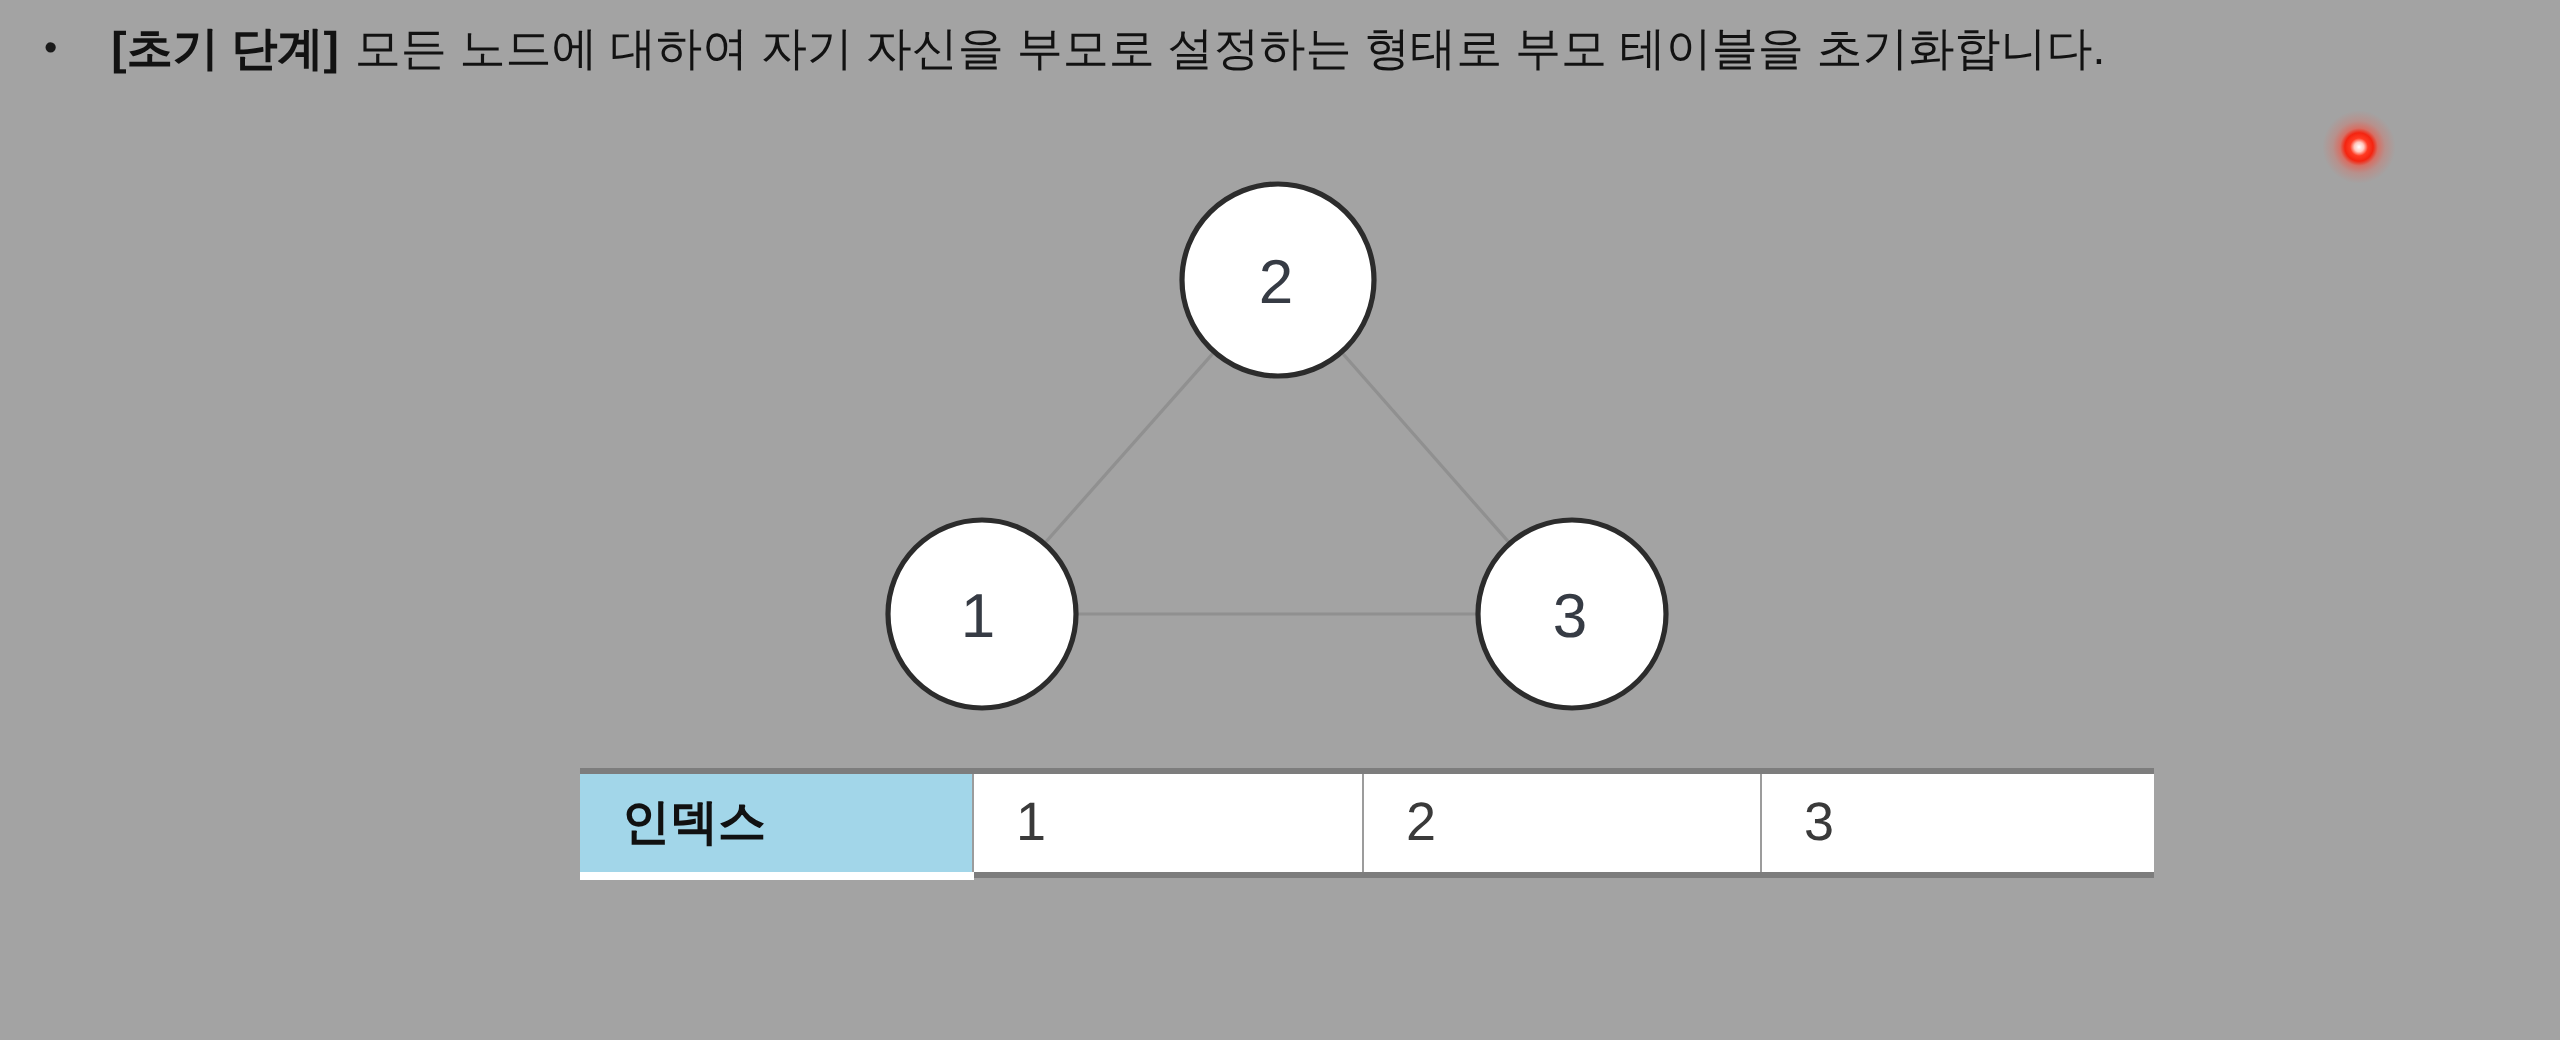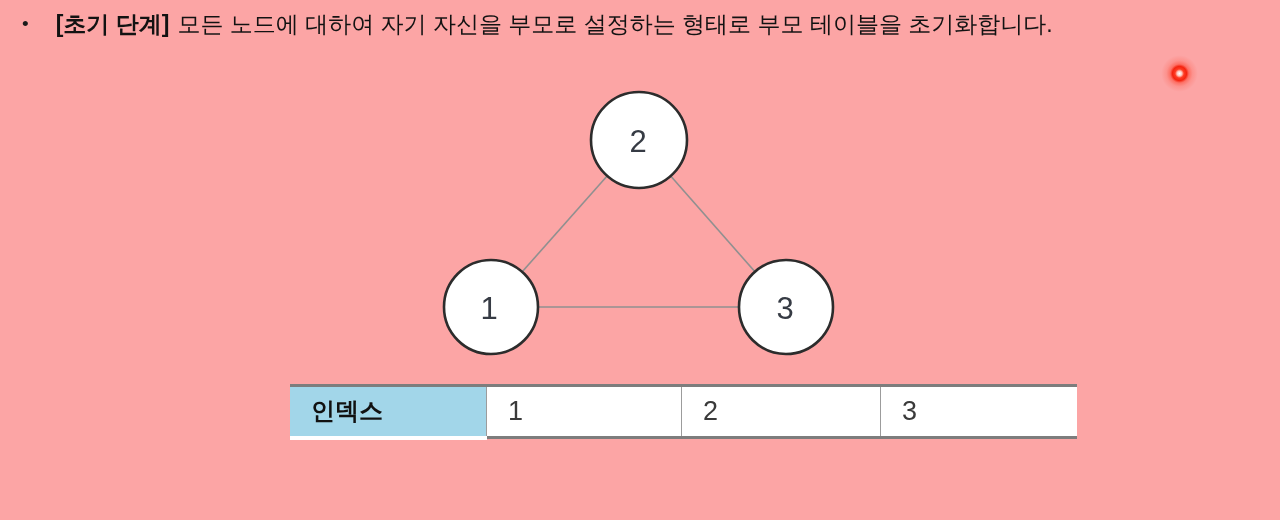--- a/index.html
+++ b/index.html
@@ -8,21 +8,21 @@
     background: #ffffff;
     width: 1280px;
     height: 520px;
     overflow: hidden;
     font-family: "Liberation Sans", sans-serif;
   }
   .slide {
     position: relative;
     width: 1280px;
     height: 520px;
-    background: #fca5a5;
+    background: #a3a3a3;
   }
 
   
   .bullet-line {
     position: absolute;
     left: 22px;
     top: 9px;
     font-size: 23px;
     color: #121212;
     white-space: nowrap;

